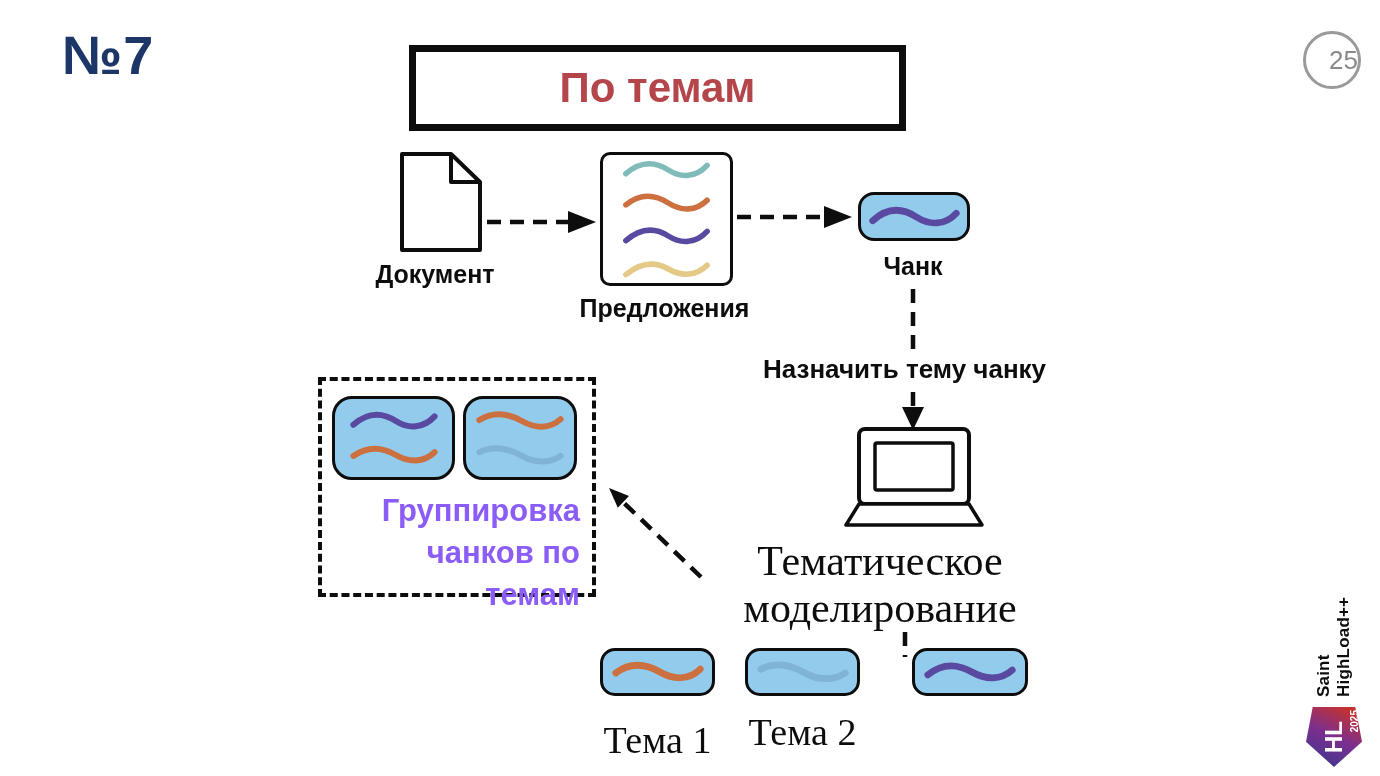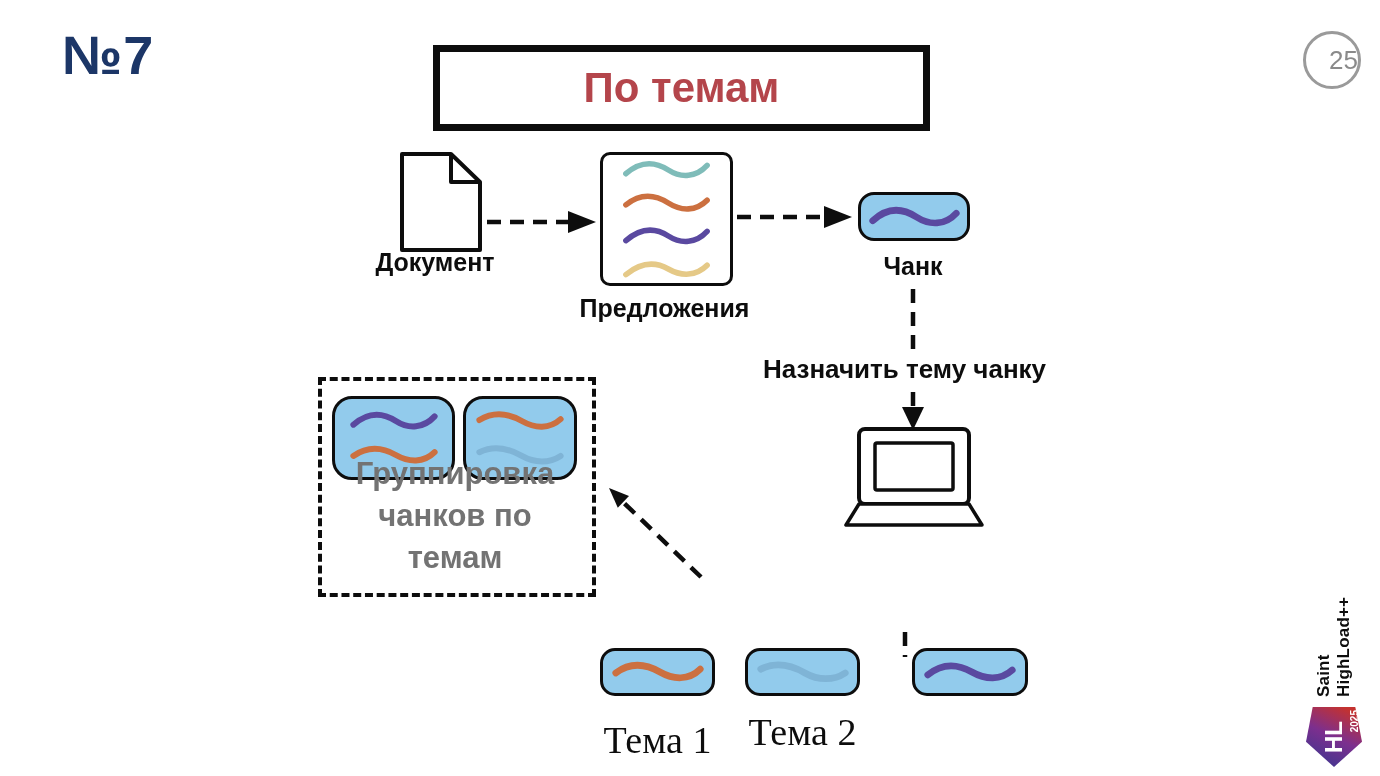--- a/index.html
+++ b/index.html
@@ -2,21 +2,21 @@
 <html><head>
 <meta charset="utf-8">
 <style>
   html,body{margin:0;padding:0;background:#fff;}
   .slide{position:relative;width:1380px;height:776px;background:#ffffff;overflow:hidden;
          font-family:"Liberation Sans", sans-serif;color:#111;}
 
   
   .slide-number{position:absolute;left:62px;top:24px;font-size:54px;font-weight:800;color:#1c3667;letter-spacing:1px;}
   .title-box{position:absolute;left:409px;top:45px;width:483px;height:72px;border:7px solid #0d0d0d;
-             display:flex;align-items:center;justify-content:center;background:#fff;margin-left:24px;}
+             display:flex;align-items:center;justify-content:center;background:#fff;}
   .title-text{font-size:42px;font-weight:700;color:#b4454b;}
   .page-badge{position:absolute;left:1303px;top:31px;width:52px;height:52px;border:3px solid #9a9a9a;border-radius:50%;
               display:flex;align-items:center;justify-content:flex-end;font-size:26px;color:#8a8a8a;}
 
   
   .stadium{position:absolute;background:#92cbec;border:3px solid #0d0d0d;display:flex;flex-direction:column;
            align-items:center;justify-content:center;gap:6px;}
   .wave{display:block;}
 
   
@@ -28,21 +28,21 @@
   .assign-lbl{position:absolute;left:762px;top:354px;width:285px;text-align:center;font-weight:600;font-size:26px;color:#0d0d0d;}
   .serif{font-family:"Liberation Serif", serif;font-weight:400;color:#0d0d0d;}
   .modeling-lbl{position:absolute;left:700px;top:538px;width:360px;text-align:center;font-size:42px;line-height:47px;}
   .topic-lbl{position:absolute;font-size:38px;text-align:center;}
 
   
   .icon-abs{position:absolute;}
 
   
   .group-box{position:absolute;left:318px;top:377px;width:270px;height:212px;border:4px dashed #0d0d0d;background:transparent;}
-  .group-lbl{position:absolute;left:330px;top:453px;width:250px;text-align:center;font-weight:700;font-size:31px;line-height:42px;color:#737373;}
+  .group-lbl{position:absolute;left:330px;top:490px;width:250px;text-align:right;font-weight:700;font-size:31px;line-height:42px;color:#8b5cf6;}
 
   
   .connectors{position:absolute;left:0;top:0;pointer-events:none;}
   .dash{stroke:#0d0d0d;stroke-width:4.5;stroke-dasharray:14 9;fill:none;}
   .head{fill:#0d0d0d;stroke:none;}
 
   
   .logo-wrap{position:absolute;left:1302px;top:767px;transform:rotate(-90deg);transform-origin:0 0;
              width:182px;height:64px;display:flex;align-items:center;gap:10px;}
   .logo-badge{position:relative;width:60px;height:56px;flex:0 0 auto;
@@ -63,21 +63,21 @@
     <span class="title-text">По темам</span>
   </div>
   <div class="page-badge">
     <span>25</span>
   </div>
 
   <svg class="icon-abs" style="left:399px;top:151px;" width="84" height="102" viewBox="0 0 84 102">
     <path d="M3 3 H52 L81 31 V99 H3 Z" fill="#fff" stroke="#0d0d0d" stroke-width="4" stroke-linejoin="round"></path>
     <path d="M52 3 V31 H81" fill="none" stroke="#0d0d0d" stroke-width="4" stroke-linejoin="round"></path>
   </svg>
-  <div class="lbl" style="left:370px;top:248px;width:130px;">Документ</div>
+  <div class="lbl" style="left:370px;top:260px;width:130px;">Документ</div>
 
   <div class="sentences-box">
     <svg class="wave" width="105" height="24" viewBox="0 0 100 26">
       <path d="M6 17 C 22 3, 38 4, 52 13 C 66 22, 82 21, 94 8" fill="none" stroke-width="6" stroke-linecap="round" stroke="#7fbcb9"></path>
     </svg>
     <svg class="wave" width="105" height="24" viewBox="0 0 100 26">
       <path d="M6 15 C 22 2, 38 4, 52 13 C 66 22, 82 22, 94 10" fill="none" stroke-width="6" stroke-linecap="round" stroke="#cc7040"></path>
     </svg>
     <svg class="wave" width="105" height="24" viewBox="0 0 100 26">
       <path d="M6 18 C 22 4, 38 4, 52 13 C 66 22, 82 21, 94 8" fill="none" stroke-width="6" stroke-linecap="round" stroke="#5a49a0"></path>
@@ -96,20 +96,24 @@
   <div class="lbl" style="left:853px;top:252px;width:120px;">Чанк</div>
 
   <div class="assign-lbl">Назначить тему чанку</div>
 
   <svg class="icon-abs" style="left:843px;top:426px;" width="142" height="104" viewBox="0 0 142 104">
     <rect x="16" y="3" width="110" height="75" rx="6" fill="#fff" stroke="#0d0d0d" stroke-width="4"></rect>
     <rect x="32" y="17" width="78" height="47" rx="2" fill="#fff" stroke="#0d0d0d" stroke-width="3.5"></rect>
     <path d="M16 78 L3 99 H139 L126 78 Z" fill="#fff" stroke="#0d0d0d" stroke-width="3.5" stroke-linejoin="round"></path>
   </svg>
 
+  <div class="modeling-lbl serif">
+    <div>Тематическое</div>
+    <div>моделирование</div>
+  </div>
 
   <div class="stadium" style="left:600px;top:648px;width:109px;height:42px;border-radius:15px;">
     <svg class="wave" width="96" height="26" viewBox="0 0 100 26">
       <path d="M6 14 C 22 2, 38 5, 52 13 C 66 21, 82 22, 94 10" fill="none" stroke-width="7" stroke-linecap="round" stroke="#cc7040"></path>
     </svg>
   </div>
   <div class="topic-lbl serif" style="left:595px;top:698px;width:125px;margin-top:20px;">Тема 1</div>
 
   <div class="stadium" style="left:745px;top:648px;width:109px;height:42px;border-radius:15px;">
     <svg class="wave" width="96" height="26" viewBox="0 0 100 26">

